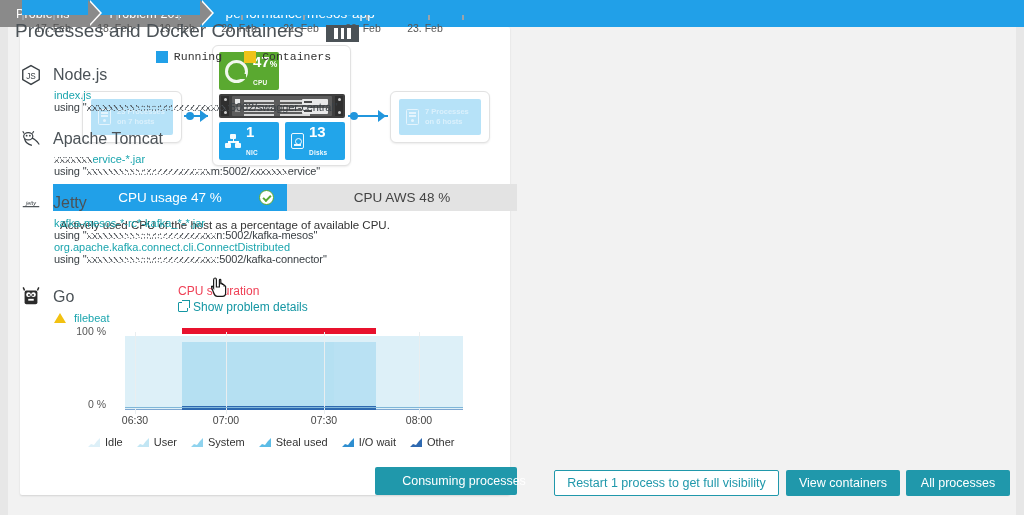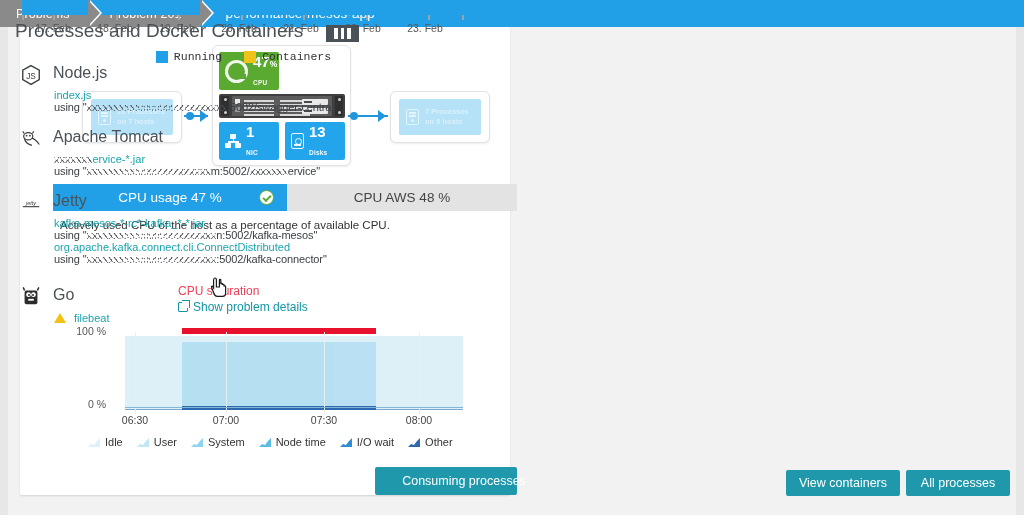--- a/index.html
+++ b/index.html
@@ -178,21 +178,21 @@
   .tlitem { display: flex; align-items: center; gap: 6px; font-size: 11.5px; color: #333; }
   .swatch { width: 12px; height: 12px; flex: none; }
 
   
   #proc-card { left: 529px; top: 127px; width: 487px; height: 368px; background: #fff; box-shadow: 0 1px 2px rgba(0,0,0,.13); }
   .proc-title { position: absolute; left: 15px; top: 20px; font-size: 19px; color: #4b5257; }
   .bars-ico { position: absolute; left: 326px; top: 25px; width: 33px; height: 17px; background: #4b5257; display: flex; align-items: center; justify-content: center; gap: 3px; }
   .bars-ico i { width: 3.5px; height: 11px; background: #ffffff; }
 
   .proc { position: absolute; left: 20px; }
-  .proc-head { display: flex; align-items: flex-start; gap: 11px; }
+  .proc-head { display: flex; align-items: center; gap: 11px; }
   .proc-name { font-size: 16px; color: #4b5257; }
   .tech-ico { width: 22px; height: 22px; flex: none; }
   .proc-items { margin-left: 34px; margin-top: 3px; }
   .link { font-size: 11px; color: #1aa5ae; cursor: pointer; white-space: nowrap; }
   .using { font-size: 11px; color: #3a4045; white-space: nowrap; letter-spacing: -.1px; }
   .masked { color: transparent; background-image:
       repeating-linear-gradient(45deg, #4a4f54 0 1.3px, transparent 1.3px 4px),
       repeating-linear-gradient(-45deg, #4a4f54 0 1.3px, transparent 1.3px 4px);
     -webkit-background-clip: text; background-clip: text; }
   .warn-row { display: flex; align-items: center; gap: 8px; margin-left: 34px; margin-top: 4px; }
@@ -380,21 +380,21 @@
       <span class="lg">
         <svg class="lgm" viewBox="0 0 12 9">
             <path d="M0 9 L3 6 L6 7 L9 3 L12 0 L12 9 Z" fill="#8fd3ee"></path>
           </svg>
         <span>System</span>
       </span>
       <span class="lg">
         <svg class="lgm" viewBox="0 0 12 9">
             <path d="M0 9 L3 6 L6 7 L9 3 L12 0 L12 9 Z" fill="#5cbce6"></path>
           </svg>
-        <span>Node time</span>
+        <span>Steal used</span>
       </span>
       <span class="lg">
         <svg class="lgm" viewBox="0 0 12 9">
             <path d="M0 9 L3 6 L6 7 L9 3 L12 0 L12 9 Z" fill="#2e8ed0"></path>
           </svg>
         <span>I/O wait</span>
       </span>
       <span class="lg">
         <svg class="lgm" viewBox="0 0 12 9">
             <path d="M0 9 L3 6 L6 7 L9 3 L12 0 L12 9 Z" fill="#2e69b0"></path>
@@ -522,20 +522,23 @@
         </svg>
         <span class="proc-name">Go</span>
       </div>
       <div class="warn-row">
         <span class="warn-ico"></span>
         <span class="link">filebeat</span>
       </div>
     </div>
   </div>
 
+  <div class="btn" id="restart-btn">
+    <span>Restart 1 process to get full visibility</span>
+  </div>
   <div class="btn" id="view-containers-btn">
     <span>View containers</span>
   </div>
   <div class="btn" id="all-processes-btn">
     <span>All processes</span>
   </div>
 
 </div>
 
 </body></html>

